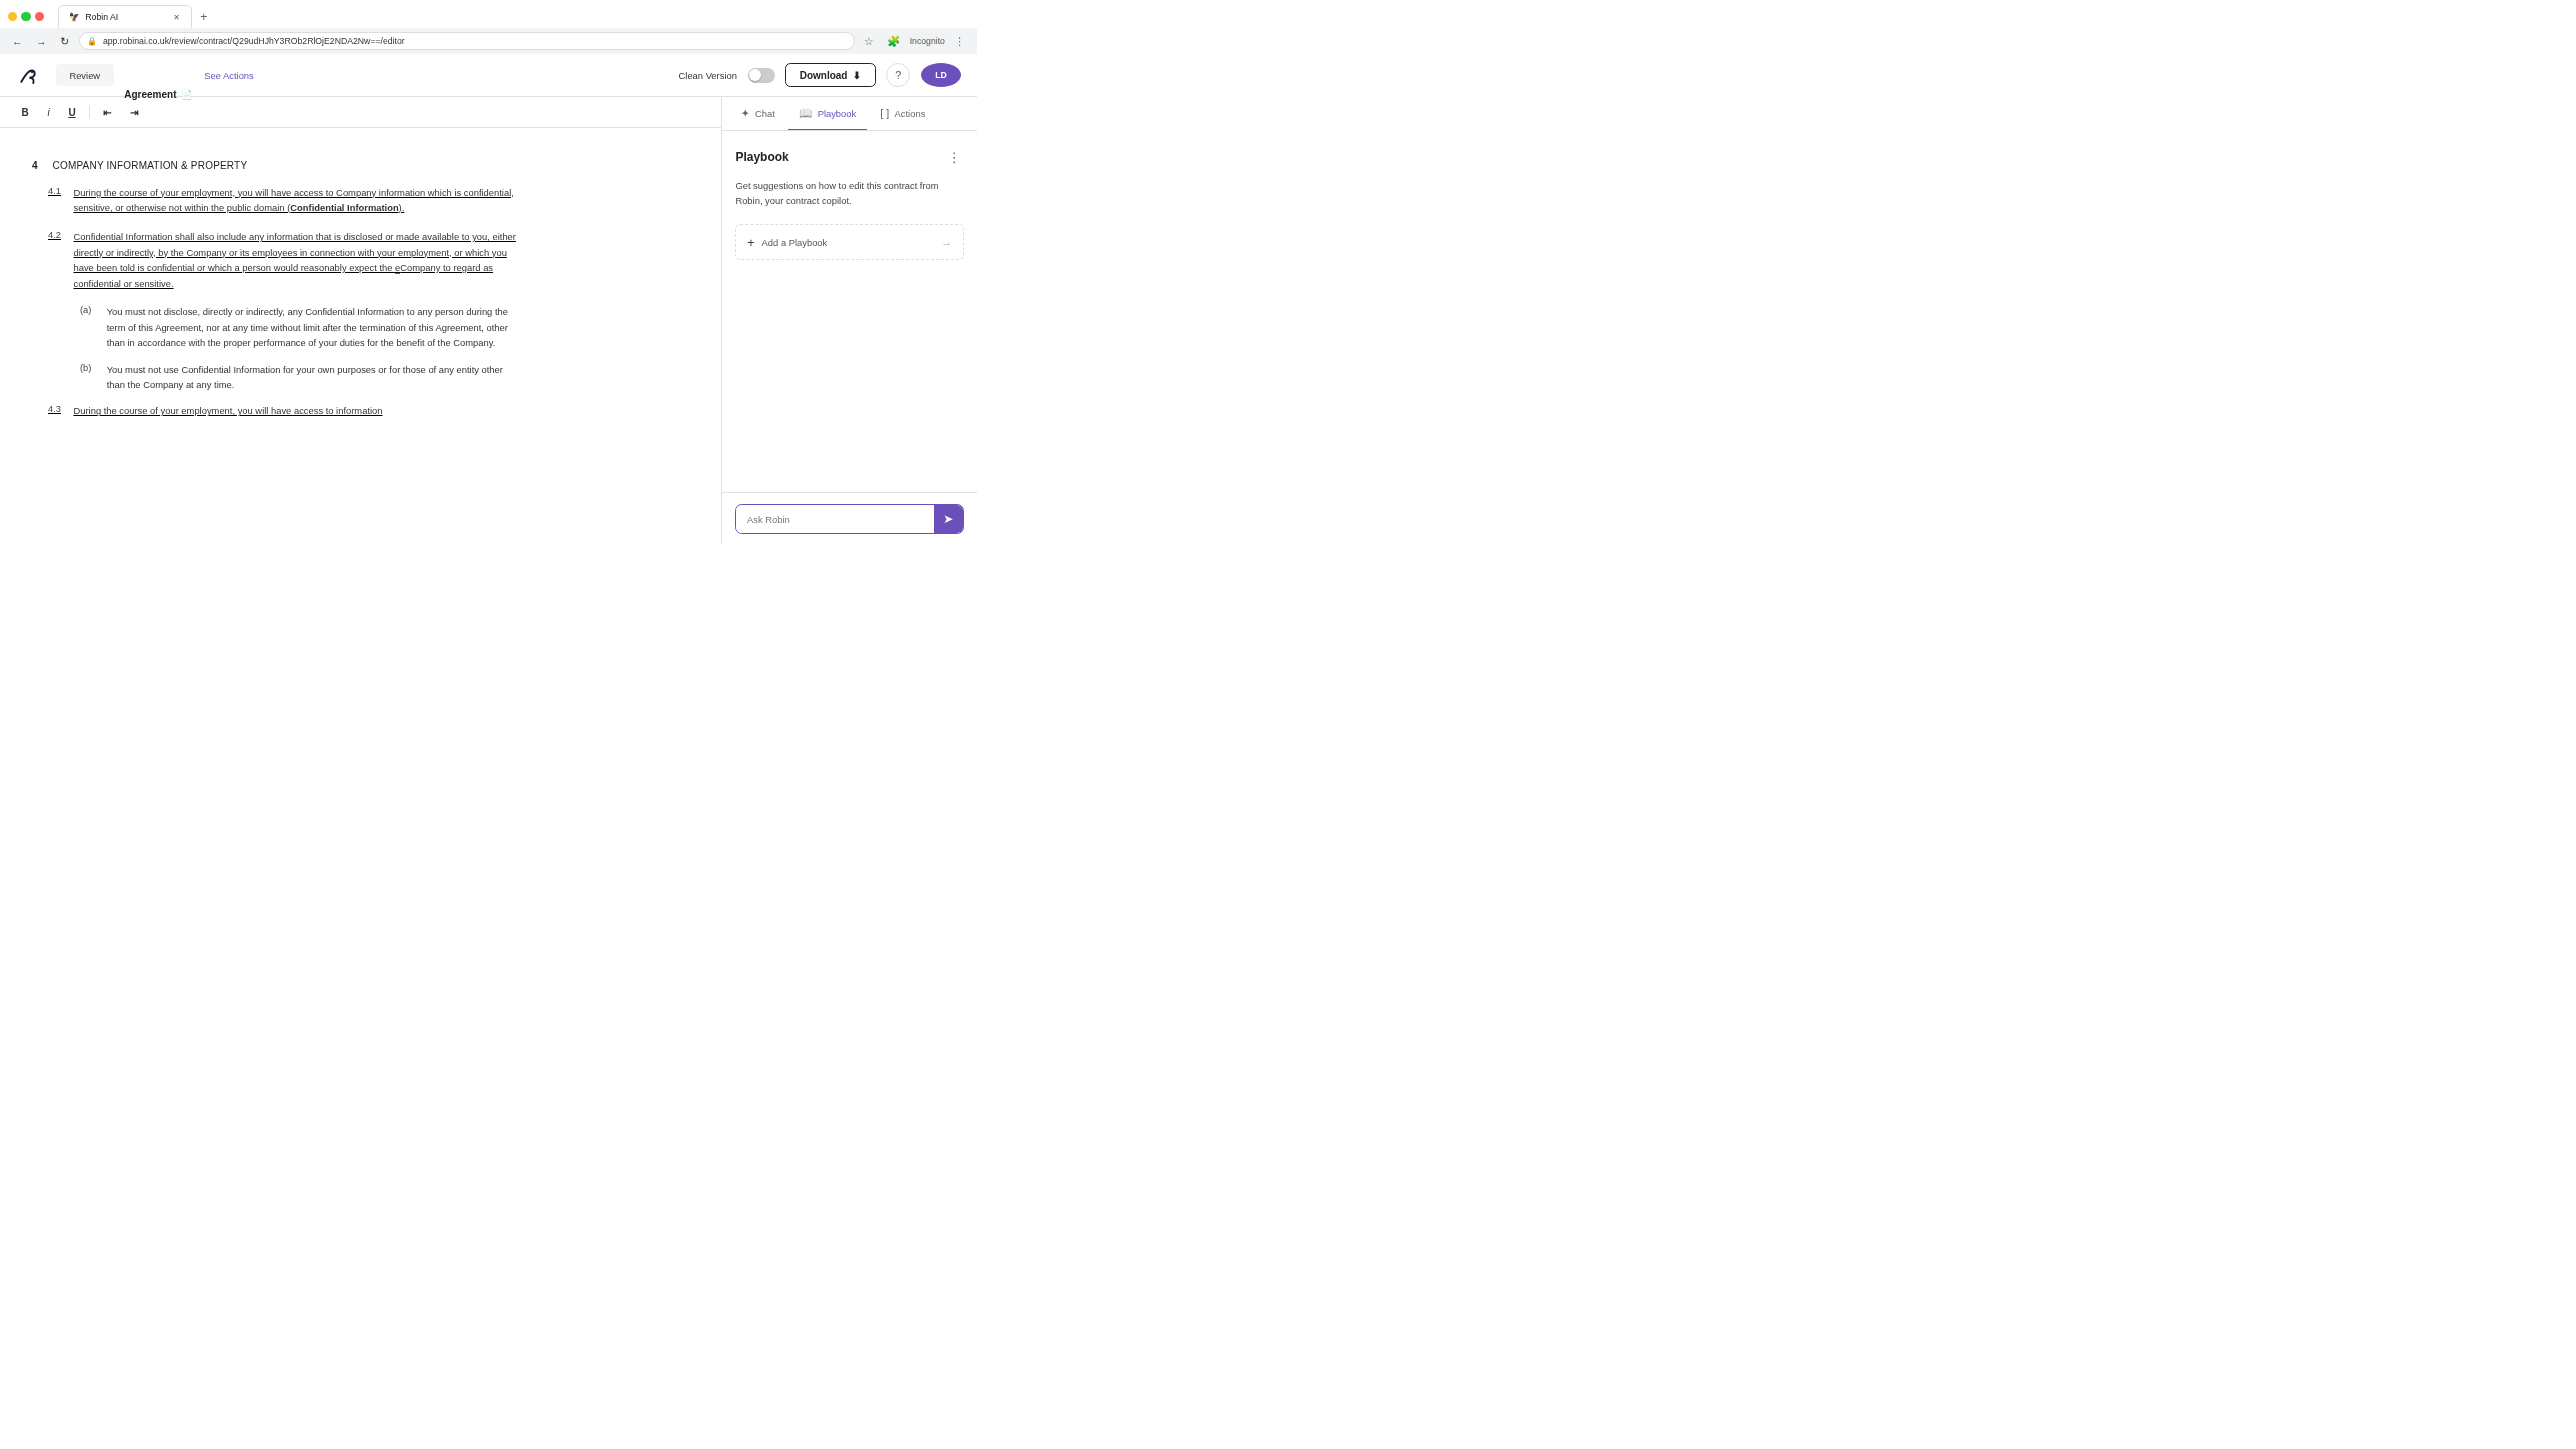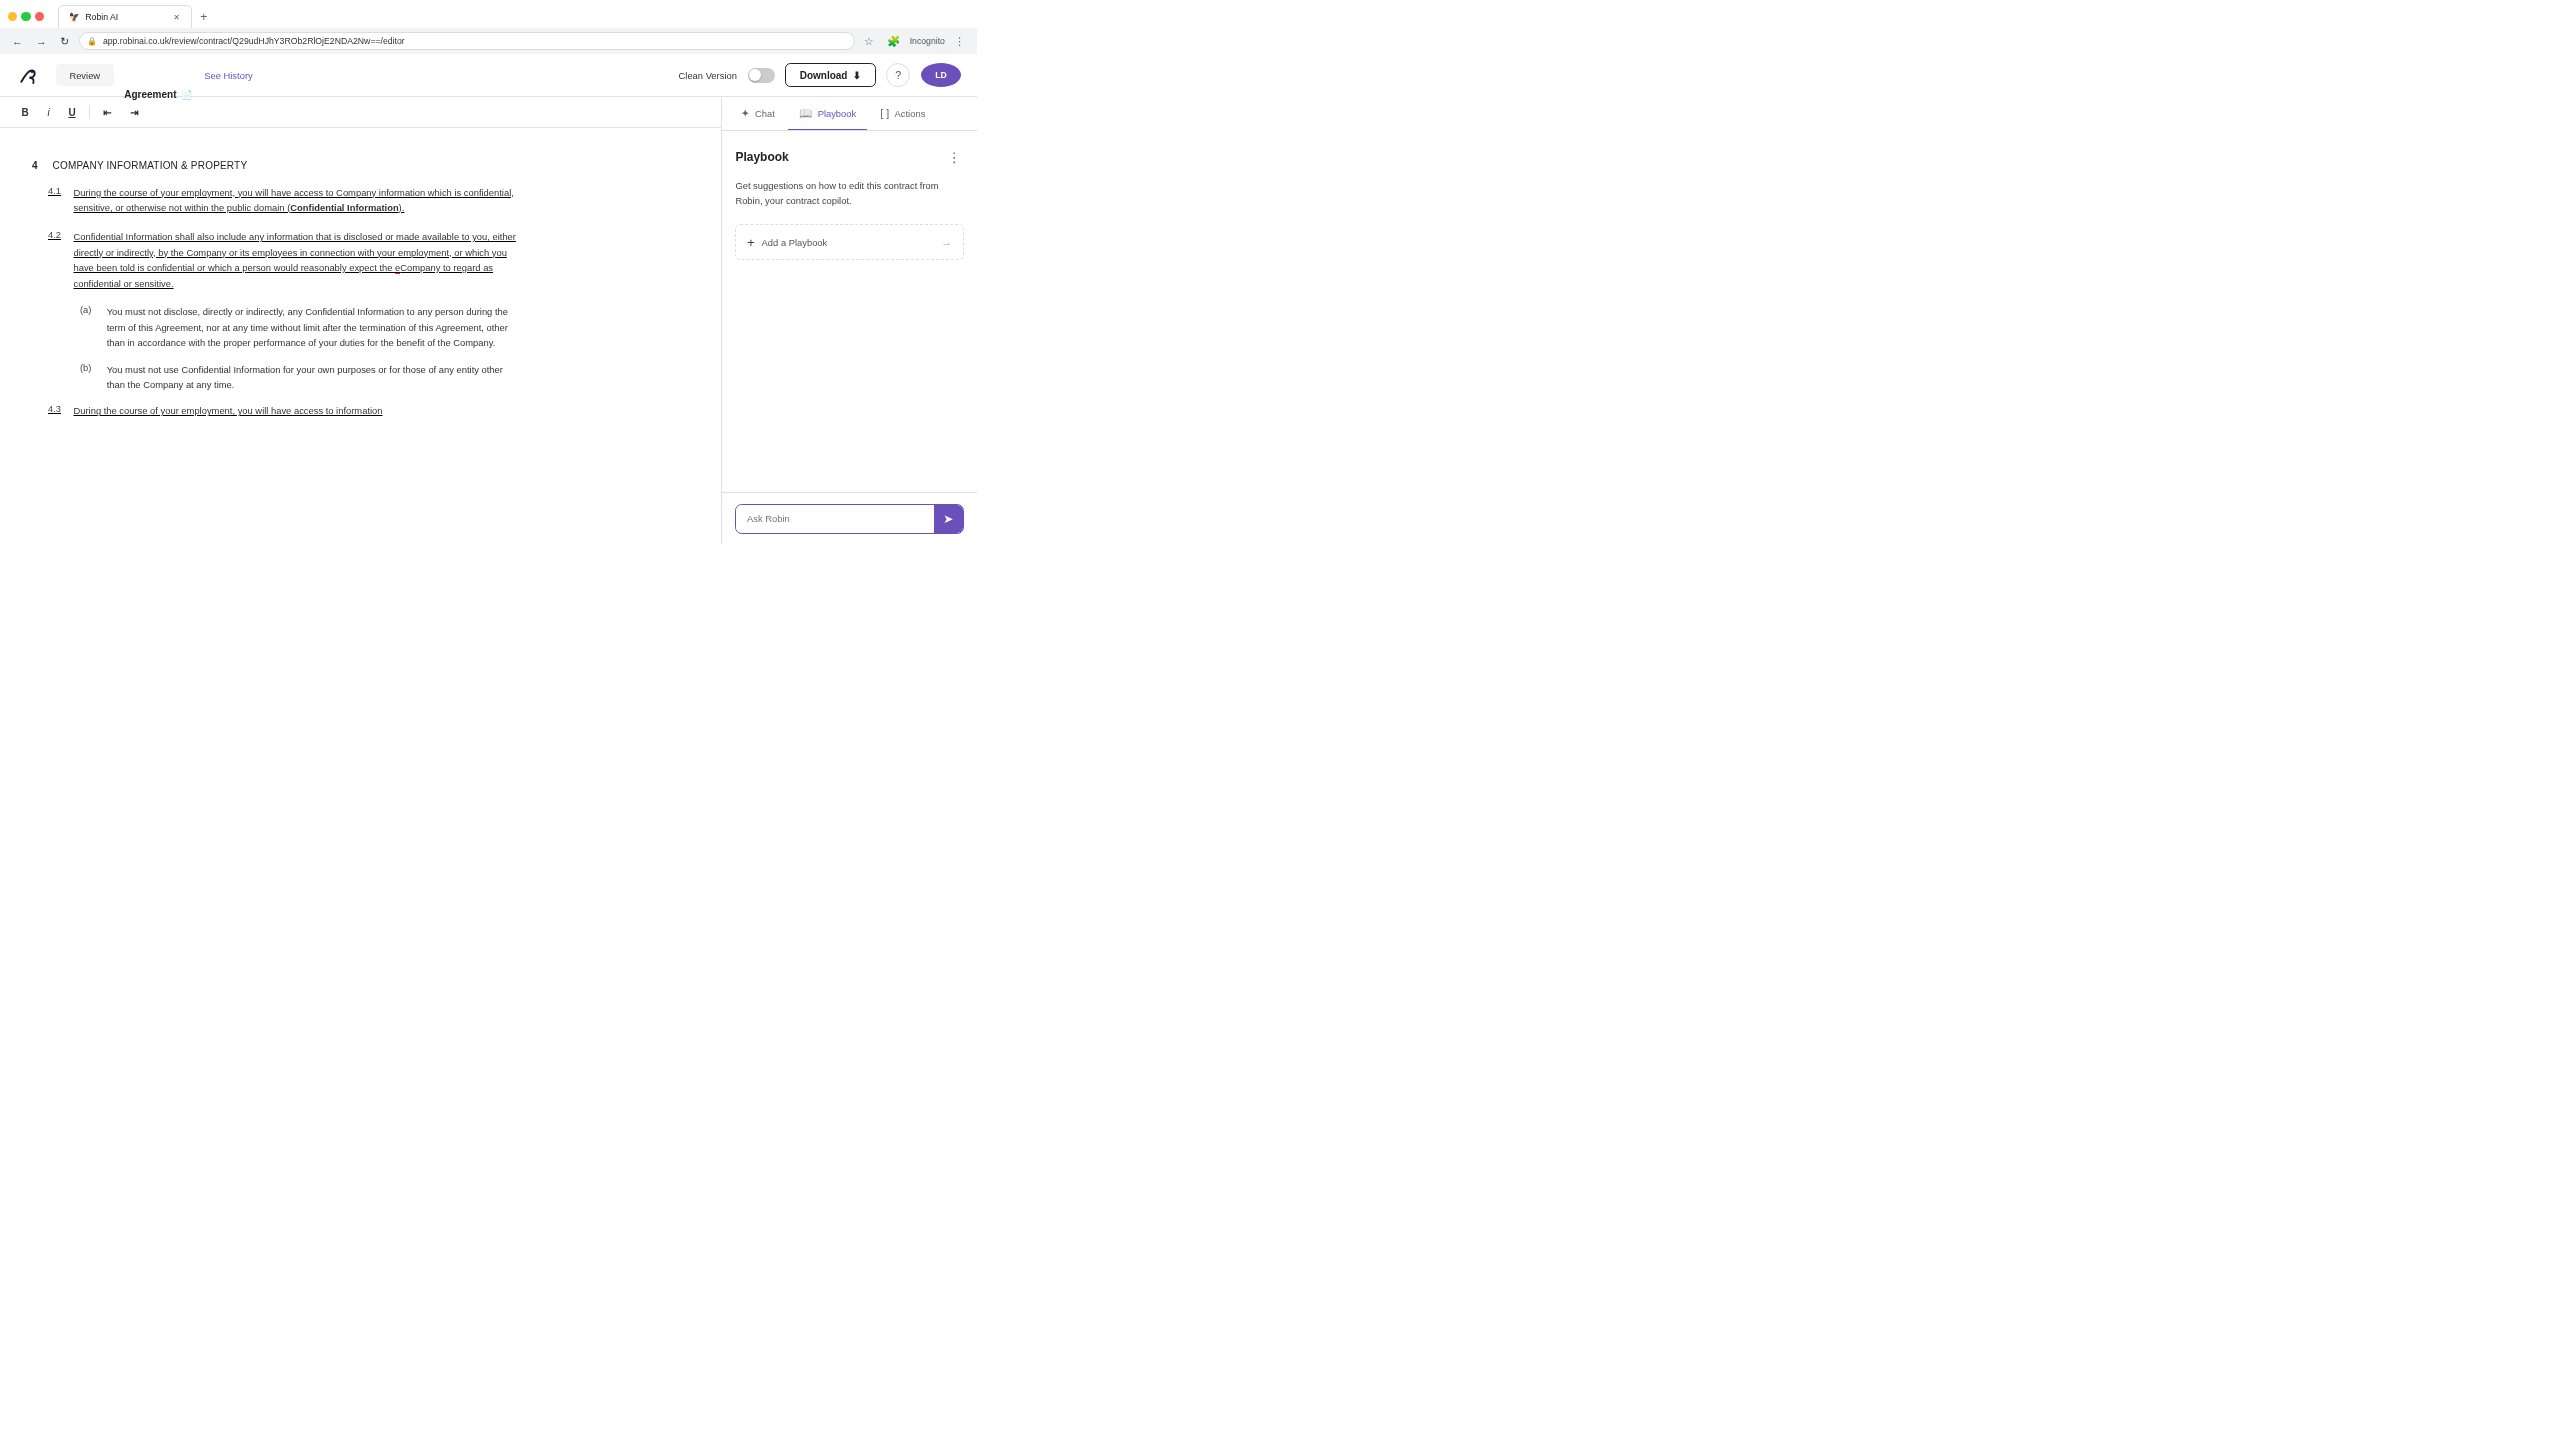--- a/index.html
+++ b/index.html
@@ -77,21 +77,21 @@
     .playbook-title { font-size: 12px; font-weight: 700; color: #222; }
     .playbook-menu-btn { background: none; border: none; cursor: pointer; color: #666; font-size: 13.4px; padding: 2.7px; }
     .playbook-description { font-size: 9.4px; line-height: 1.6; color: #444; margin-bottom: 16px; }
     .add-playbook-btn { display: flex; align-items: center; gap: 6.7px; padding: 9.4px 10.7px; border: 1px dashed #ddd; border-radius: 5.4px; cursor: pointer; background: #fff; font-size: 9.4px; color: #555; width: 100%; text-align: left; justify-content: space-between; }
     .add-playbook-left { display: flex; align-items: center; gap: 6.7px; }
     .add-playbook-plus { font-size: 13.4px; color: #444; font-weight: 300; }
     .add-playbook-arrow { color: #aaa; font-size: 10.7px; }
 
     
     .ask-robin-area { padding: 10.7px 13.4px; border-top: 0.7px solid #e0e0e0; }
-    .ask-robin-input-row { display: flex; align-items: flex-start; border: 1.3px solid #6b4fbb; border-radius: 6.7px; overflow: hidden; background: #fff; }
+    .ask-robin-input-row { display: flex; align-items: flex-end; border: 1.3px solid #6b4fbb; border-radius: 6.7px; overflow: hidden; background: #fff; }
     .ask-robin-input { flex: 1; border: none; outline: none; padding: 8px 10.7px; font-size: 9.4px; color: #333; }
     .ask-robin-submit { background: #6b4fbb; border: none; padding: 6.7px 9.4px; cursor: pointer; display: flex; align-items: center; justify-content: center; color: #fff; font-size: 12px; }
 
     
     .editor-pane::-webkit-scrollbar { width: 4px; }
     .editor-pane::-webkit-scrollbar-track { background: #f5f5f5; }
     .editor-pane::-webkit-scrollbar-thumb { background: #ccc; border-radius: 2px; }
   </style>
 </head>
 <body>
@@ -133,21 +133,21 @@
       <path d="M8 28 C8 28 14 18 18 14 C22 10 28 10 28 16 C28 20 24 22 20 22 C24 22 28 24 26 30" stroke="#1a1a2e" stroke-width="3" fill="none" stroke-linecap="round"></path>
       <circle cx="24" cy="13" r="2" fill="#1a1a2e"></circle>
     </svg>
   </div>
   <div class="header-nav">
     <button class="review-btn">Review</button>
     <div class="agreement-label">
       <span>Agreement</span>
       <span class="agreement-icon">📄</span>
     </div>
-    <button class="see-history-btn">See History</button>
+    <button class="see-history-btn">See Actions</button>
   </div>
   <div class="header-right">
     <span class="clean-version-label">Clean Version</span>
     <div class="toggle">
       <div class="toggle-knob"></div>
     </div>
     <button class="download-btn">
       <span>Download</span>
       <span>⬇</span>
     </button>

